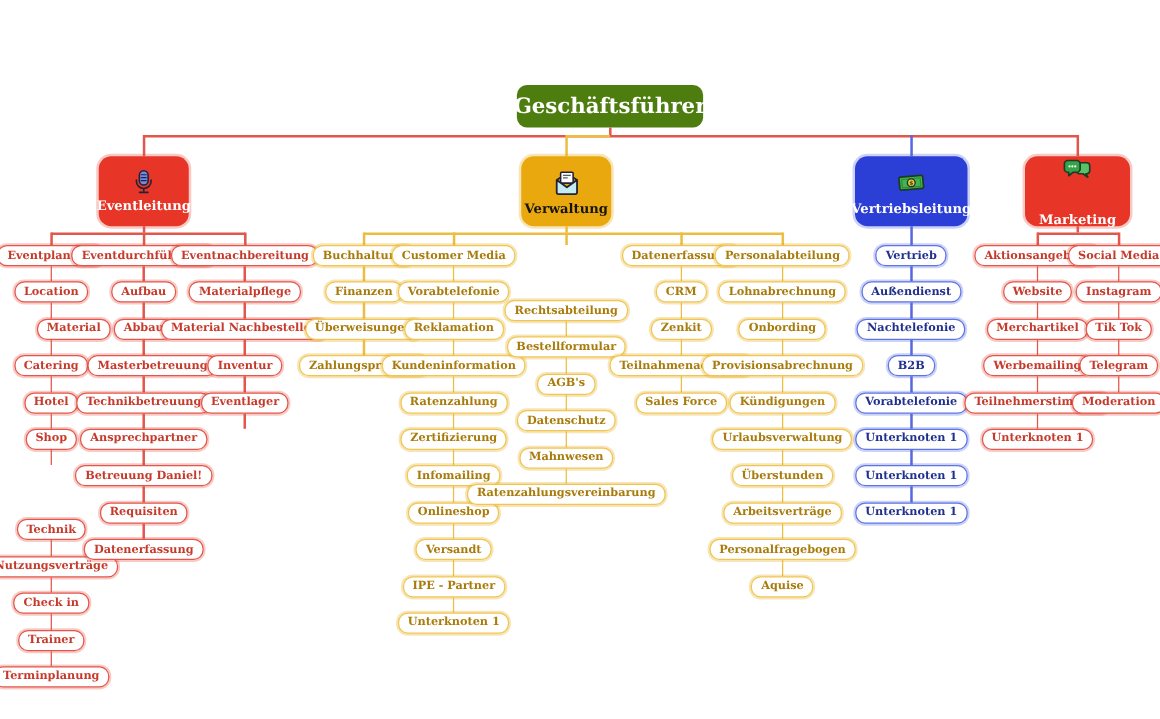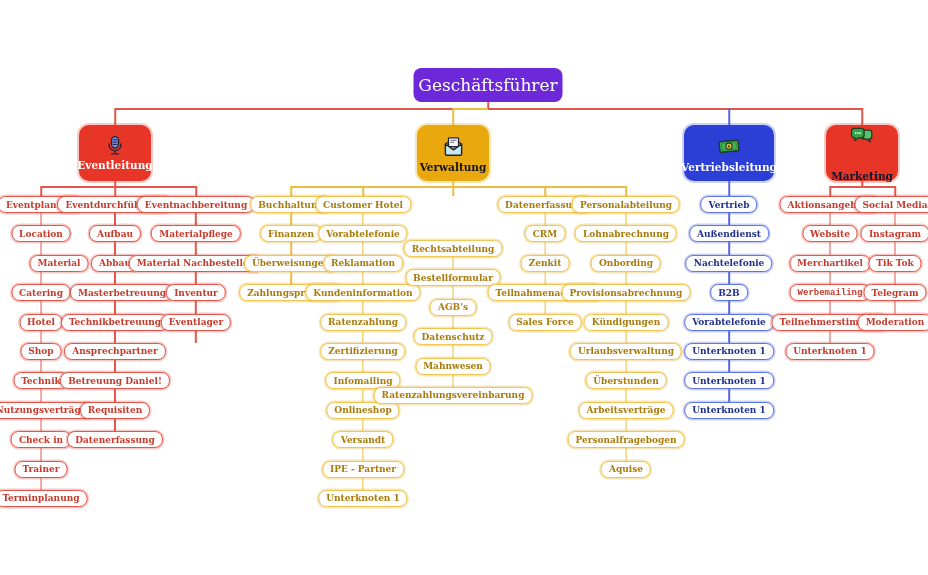--- a/index.html
+++ b/index.html
@@ -4,23 +4,23 @@
 <style>
   html,body{margin:0;padding:0;}
   body{
     width:928px;height:575px;background:#ffffff;
     font-family:"DejaVu Serif","Liberation Serif",serif;
     overflow:hidden;
   }
   #stage{position:relative;width:928px;height:575px;}
   #root-node{
     position:absolute;left:488px;top:68px;transform:translateX(-50%);
-    width:149px;height:34px;background:#6d28d9;color:#ffffff;
+    width:149px;height:34px;background:#4d7c0f;color:#ffffff;
     border-radius:8px;display:flex;align-items:center;justify-content:center;
-    font-size:17px;font-weight:normal;white-space:nowrap;
+    font-size:17px;font-weight:bold;white-space:nowrap;
   }
   .branch-header{
     position:absolute;transform:translateX(-50%);
     height:56px;border-radius:10px;
     display:flex;flex-direction:column;align-items:center;justify-content:center;
     gap:2px;
   }
   .branch-header .icon{display:flex;align-items:center;justify-content:center;line-height:0;}
   .branch-label{font-size:10.5px;font-weight:bold;white-space:nowrap;padding:0 4px;}
   .col{
@@ -74,21 +74,21 @@
       <div class="tnode" style="border: 1.5px solid rgb(226, 86, 75); color: rgb(198, 58, 44); box-shadow: rgba(231, 63, 47, 0.28) 0px 0px 0px 1.5px;">Location</div>
       <div class="vseg" style="height: 12.4px; background: rgb(226, 86, 75);"></div>
       <div class="tnode" style="border: 1.5px solid rgb(226, 86, 75); color: rgb(198, 58, 44); box-shadow: rgba(231, 63, 47, 0.28) 0px 0px 0px 1.5px; margin-left: 36px;">Material</div>
       <div class="vseg" style="height: 12.4px; background: rgb(226, 86, 75);"></div>
       <div class="tnode" style="border: 1.5px solid rgb(226, 86, 75); color: rgb(198, 58, 44); box-shadow: rgba(231, 63, 47, 0.28) 0px 0px 0px 1.5px;">Catering</div>
       <div class="vseg" style="height: 12.4px; background: rgb(226, 86, 75);"></div>
       <div class="tnode" style="border: 1.5px solid rgb(226, 86, 75); color: rgb(198, 58, 44); box-shadow: rgba(231, 63, 47, 0.28) 0px 0px 0px 1.5px;">Hotel</div>
       <div class="vseg" style="height: 12.4px; background: rgb(226, 86, 75);"></div>
       <div class="tnode" style="border: 1.5px solid rgb(226, 86, 75); color: rgb(198, 58, 44); box-shadow: rgba(231, 63, 47, 0.28) 0px 0px 0px 1.5px;">Shop</div>
       <div class="vseg" style="height: 12.4px; background: rgb(226, 86, 75);"></div>
-      <div class="tnode" style="border: 1.5px solid rgb(226, 86, 75); color: rgb(198, 58, 44); box-shadow: rgba(231, 63, 47, 0.28) 0px 0px 0px 1.5px;">Technik</div>
+      <div class="tnode" style="border: 1.5px solid rgb(226, 86, 75); color: rgb(198, 58, 44); box-shadow: rgba(231, 63, 47, 0.28) 0px 0px 0px 1.5px; margin-top: 43px;">Technik</div>
       <div class="vseg" style="height: 12.4px; background: rgb(226, 86, 75);"></div>
       <div class="tnode" style="border: 1.5px solid rgb(226, 86, 75); color: rgb(198, 58, 44); box-shadow: rgba(231, 63, 47, 0.28) 0px 0px 0px 1.5px;">Nutzungsverträge</div>
       <div class="vseg" style="height: 12.4px; background: rgb(226, 86, 75);"></div>
       <div class="tnode" style="border: 1.5px solid rgb(226, 86, 75); color: rgb(198, 58, 44); box-shadow: rgba(231, 63, 47, 0.28) 0px 0px 0px 1.5px;">Check in</div>
       <div class="vseg" style="height: 12.4px; background: rgb(226, 86, 75);"></div>
       <div class="tnode" style="border: 1.5px solid rgb(226, 86, 75); color: rgb(198, 58, 44); box-shadow: rgba(231, 63, 47, 0.28) 0px 0px 0px 1.5px;">Trainer</div>
       <div class="vseg" style="height: 12.4px; background: rgb(226, 86, 75);"></div>
       <div class="tnode" style="border: 1.5px solid rgb(226, 86, 75); color: rgb(198, 58, 44); box-shadow: rgba(231, 63, 47, 0.28) 0px 0px 0px 1.5px;">Terminplanung</div>
     </div>
     <div class="col" style="left: 115px; top: 196px;">
@@ -143,21 +143,21 @@
     <div class="col" style="left: 291px; top: 196px;">
       <div class="tnode" style="border: 1.5px solid rgb(239, 198, 84); color: rgb(168, 123, 10); box-shadow: rgba(233, 168, 13, 0.3) 0px 0px 0px 1.5px;">Buchhaltung</div>
       <div class="vseg" style="height: 12.4px; background: rgb(236, 189, 65);"></div>
       <div class="tnode" style="border: 1.5px solid rgb(239, 198, 84); color: rgb(168, 123, 10); box-shadow: rgba(233, 168, 13, 0.3) 0px 0px 0px 1.5px;">Finanzen</div>
       <div class="vseg" style="height: 12.4px; background: rgb(236, 189, 65);"></div>
       <div class="tnode" style="border: 1.5px solid rgb(239, 198, 84); color: rgb(168, 123, 10); box-shadow: rgba(233, 168, 13, 0.3) 0px 0px 0px 1.5px;">Überweisungen</div>
       <div class="vseg" style="height: 12.4px; background: rgb(236, 189, 65);"></div>
       <div class="tnode" style="border: 1.5px solid rgb(239, 198, 84); color: rgb(168, 123, 10); box-shadow: rgba(233, 168, 13, 0.3) 0px 0px 0px 1.5px;">Zahlungsprüfung</div>
     </div>
     <div class="col" style="left: 363px; top: 196px;">
-      <div class="tnode" style="border: 1.5px solid rgb(239, 198, 84); color: rgb(168, 123, 10); box-shadow: rgba(233, 168, 13, 0.3) 0px 0px 0px 1.5px;">Customer Hotel</div>
+      <div class="tnode" style="border: 1.5px solid rgb(239, 198, 84); color: rgb(168, 123, 10); box-shadow: rgba(233, 168, 13, 0.3) 0px 0px 0px 1.5px;">Customer Media</div>
       <div class="vseg" style="height: 12.4px; background: rgb(236, 189, 65);"></div>
       <div class="tnode" style="border: 1.5px solid rgb(239, 198, 84); color: rgb(168, 123, 10); box-shadow: rgba(233, 168, 13, 0.3) 0px 0px 0px 1.5px;">Vorabtelefonie</div>
       <div class="vseg" style="height: 12.4px; background: rgb(236, 189, 65);"></div>
       <div class="tnode" style="border: 1.5px solid rgb(239, 198, 84); color: rgb(168, 123, 10); box-shadow: rgba(233, 168, 13, 0.3) 0px 0px 0px 1.5px;">Reklamation</div>
       <div class="vseg" style="height: 12.4px; background: rgb(236, 189, 65);"></div>
       <div class="tnode" style="border: 1.5px solid rgb(239, 198, 84); color: rgb(168, 123, 10); box-shadow: rgba(233, 168, 13, 0.3) 0px 0px 0px 1.5px;">Kundeninformation</div>
       <div class="vseg" style="height: 12.4px; background: rgb(236, 189, 65);"></div>
       <div class="tnode" style="border: 1.5px solid rgb(239, 198, 84); color: rgb(168, 123, 10); box-shadow: rgba(233, 168, 13, 0.3) 0px 0px 0px 1.5px;">Ratenzahlung</div>
       <div class="vseg" style="height: 12.4px; background: rgb(236, 189, 65);"></div>
       <div class="tnode" style="border: 1.5px solid rgb(239, 198, 84); color: rgb(168, 123, 10); box-shadow: rgba(233, 168, 13, 0.3) 0px 0px 0px 1.5px;">Zertifizierung</div>
@@ -241,21 +241,21 @@
       <div class="tnode" style="border: 1.5px solid rgb(92, 116, 228); color: rgb(32, 48, 143); box-shadow: rgba(85, 104, 224, 0.3) 0px 0px 0px 1.5px;">B2B</div>
       <div class="vseg" style="height: 12.4px; background: rgb(85, 104, 224);"></div>
       <div class="tnode" style="border: 1.5px solid rgb(92, 116, 228); color: rgb(32, 48, 143); box-shadow: rgba(85, 104, 224, 0.3) 0px 0px 0px 1.5px;">Vorabtelefonie</div>
       <div class="vseg" style="height: 12.4px; background: rgb(85, 104, 224);"></div>
       <div class="tnode" style="border: 1.5px solid rgb(92, 116, 228); color: rgb(32, 48, 143); box-shadow: rgba(85, 104, 224, 0.3) 0px 0px 0px 1.5px;">Unterknoten 1</div>
       <div class="vseg" style="height: 12.4px; background: rgb(85, 104, 224);"></div>
       <div class="tnode" style="border: 1.5px solid rgb(92, 116, 228); color: rgb(32, 48, 143); box-shadow: rgba(85, 104, 224, 0.3) 0px 0px 0px 1.5px;">Unterknoten 1</div>
       <div class="vseg" style="height: 12.4px; background: rgb(85, 104, 224);"></div>
       <div class="tnode" style="border: 1.5px solid rgb(92, 116, 228); color: rgb(32, 48, 143); box-shadow: rgba(85, 104, 224, 0.3) 0px 0px 0px 1.5px;">Unterknoten 1</div>
     </div>
-    <div class="branch-header" style="left: 862px; top: 125px; width: 72px; background: rgb(231, 53, 39); color: #0f172a; box-shadow: rgba(231, 63, 47, 0.28) 0px 0px 0px 2px; gap: 20px;">
+    <div class="branch-header" style="left: 862px; top: 125px; width: 84px; background: rgb(231, 53, 39); color: #ffffff; box-shadow: rgba(231, 63, 47, 0.28) 0px 0px 0px 2px; gap: 20px;">
       <span class="icon">
         <svg width="26" height="26" viewBox="0 0 26 26">
           <path d="M14.6 6.2h5.6a2.6 2.6 0 0 1 2.6 2.6v3.6a2.6 2.6 0 0 1-2.6 2.6h-.5l1.6 2.8-3.9-2.8h-2.8a2.6 2.6 0 0 1-2.6-2.6V8.8a2.6 2.6 0 0 1 2.6-2.6Z" fill="#57c267" stroke="#1d3a22" stroke-width="1.3" stroke-linejoin="round"></path>
           <path d="M5.2 4.4h7.2a2.7 2.7 0 0 1 2.7 2.7v4a2.7 2.7 0 0 1-2.7 2.7H9.6L6 16.6v-2.8h-.8a2.7 2.7 0 0 1-2.7-2.7v-4a2.7 2.7 0 0 1 2.7-2.7Z" fill="#36a34a" stroke="#1d3a22" stroke-width="1.3" stroke-linejoin="round"></path>
           <circle cx="6.6" cy="9.1" r="0.9" fill="#eafbea"></circle>
           <circle cx="8.9" cy="9.1" r="0.9" fill="#eafbea"></circle>
           <circle cx="11.2" cy="9.1" r="0.9" fill="#eafbea"></circle>
         </svg>
       </span>
       <span class="branch-label">Marketing</span>
@@ -264,21 +264,21 @@
     <div class="hline" style="left: 830px; top: 186px; width: 65px; background: rgb(226, 86, 75);"></div>
     <div class="vline" style="left: 830px; top: 186px; height: 10px; background: rgb(226, 86, 75);"></div>
     <div class="vline" style="left: 895px; top: 186px; height: 10px; background: rgb(226, 86, 75);"></div>
     <div class="col" style="left: 830px; top: 196px;">
       <div class="tnode" style="border: 1.5px solid rgb(226, 86, 75); color: rgb(198, 58, 44); box-shadow: rgba(231, 63, 47, 0.28) 0px 0px 0px 1.5px;">Aktionsangebote</div>
       <div class="vseg" style="height: 12.4px; background: rgb(226, 86, 75);"></div>
       <div class="tnode" style="border: 1.5px solid rgb(226, 86, 75); color: rgb(198, 58, 44); box-shadow: rgba(231, 63, 47, 0.28) 0px 0px 0px 1.5px;">Website</div>
       <div class="vseg" style="height: 12.4px; background: rgb(226, 86, 75);"></div>
       <div class="tnode" style="border: 1.5px solid rgb(226, 86, 75); color: rgb(198, 58, 44); box-shadow: rgba(231, 63, 47, 0.28) 0px 0px 0px 1.5px;">Merchartikel</div>
       <div class="vseg" style="height: 12.4px; background: rgb(226, 86, 75);"></div>
-      <div class="tnode" style="border: 1.5px solid rgb(226, 86, 75); color: rgb(198, 58, 44); box-shadow: rgba(231, 63, 47, 0.28) 0px 0px 0px 1.5px; font-family: Liberation Mono, monospace;">Werbemailing</div>
+      <div class="tnode" style="border: 1.5px solid rgb(226, 86, 75); color: rgb(198, 58, 44); box-shadow: rgba(231, 63, 47, 0.28) 0px 0px 0px 1.5px;">Werbemailing</div>
       <div class="vseg" style="height: 12.4px; background: rgb(226, 86, 75);"></div>
       <div class="tnode" style="border: 1.5px solid rgb(226, 86, 75); color: rgb(198, 58, 44); box-shadow: rgba(231, 63, 47, 0.28) 0px 0px 0px 1.5px;">Teilnehmerstimmen</div>
       <div class="vseg" style="height: 12.4px; background: rgb(226, 86, 75);"></div>
       <div class="tnode" style="border: 1.5px solid rgb(226, 86, 75); color: rgb(198, 58, 44); box-shadow: rgba(231, 63, 47, 0.28) 0px 0px 0px 1.5px;">Unterknoten 1</div>
     </div>
     <div class="col" style="left: 895px; top: 196px;">
       <div class="tnode" style="border: 1.5px solid rgb(226, 86, 75); color: rgb(198, 58, 44); box-shadow: rgba(231, 63, 47, 0.28) 0px 0px 0px 1.5px;">Social Media</div>
       <div class="vseg" style="height: 12.4px; background: rgb(226, 86, 75);"></div>
       <div class="tnode" style="border: 1.5px solid rgb(226, 86, 75); color: rgb(198, 58, 44); box-shadow: rgba(231, 63, 47, 0.28) 0px 0px 0px 1.5px;">Instagram</div>
       <div class="vseg" style="height: 12.4px; background: rgb(226, 86, 75);"></div>

